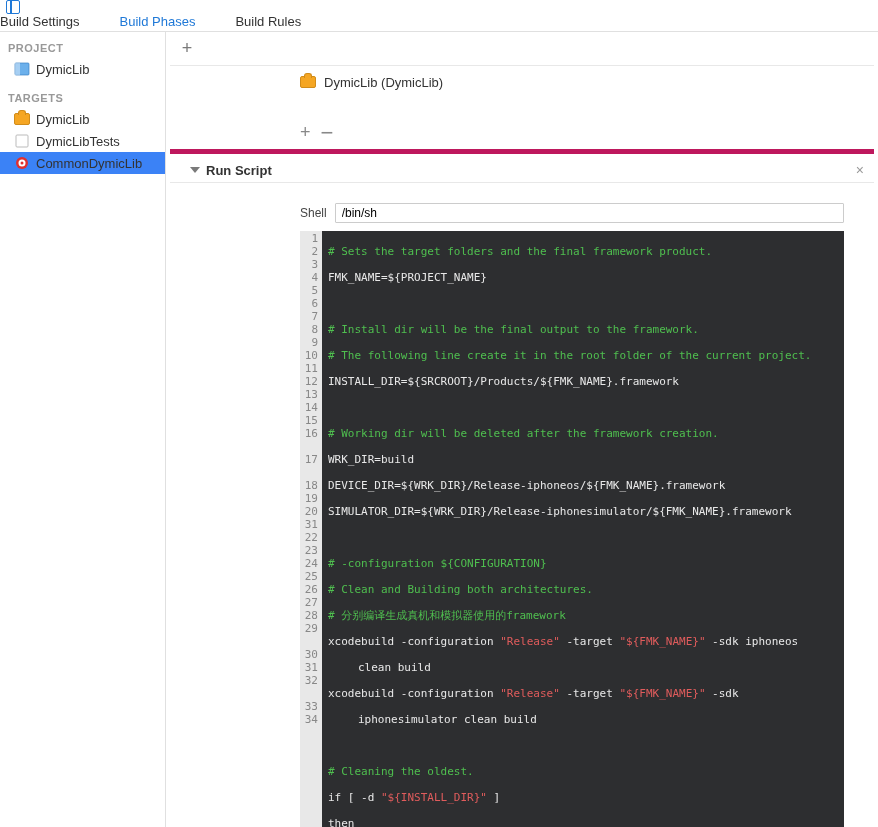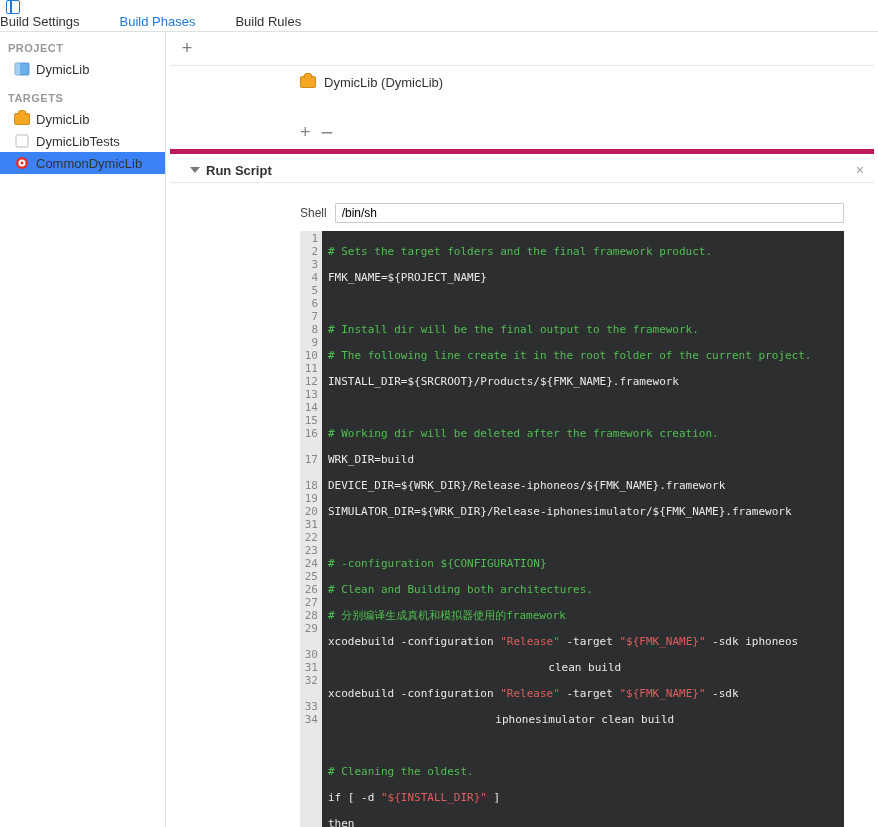--- a/index.html
+++ b/index.html
@@ -33,21 +33,21 @@
 .phase-title { font-weight: 600; font-size: 13px; }
 .close-x { margin-left: auto; color: #999; font-size: 14px; cursor: pointer; }
 .shell-row { display: flex; align-items: center; gap: 8px; padding: 20px 30px 6px 130px; }
 .shell-label { font-size: 12px; color: #444; }
 .shell-input { flex: 1; height: 20px; border: 1px solid #ccc; border-radius: 1px; padding: 0 6px; font-size: 12px; outline: none; }
 .editor-wrap { display: flex; margin: 2px 30px 8px 130px; background: #2d2e30; font-family: Menlo, Consolas, monospace; font-size: 11px; line-height: 13px; }
 .gutter { background: #e8e8e8; color: #888; padding: 1px 4px; text-align: right; user-select: none; width: 22px; }
 .gutter div { height: 13px; }
 .code { color: #e8e8e8; padding: 1px 6px; white-space: pre; overflow: hidden; }
 .code div { height: 13px; }
-.code .wrap { padding-left: 30px; text-align: center; }
+.code .wrap { padding-left: 30px; }
 .c-comment { color: #4fbf4f; }
 .c-str { color: #e05c5c; }
 </style>
 </head>
 <body>
 
 <div class="topbar">
   <span class="panel-toggle"></span>
   <div class="tabs">
     <span class="tab">Build Settings</span>

